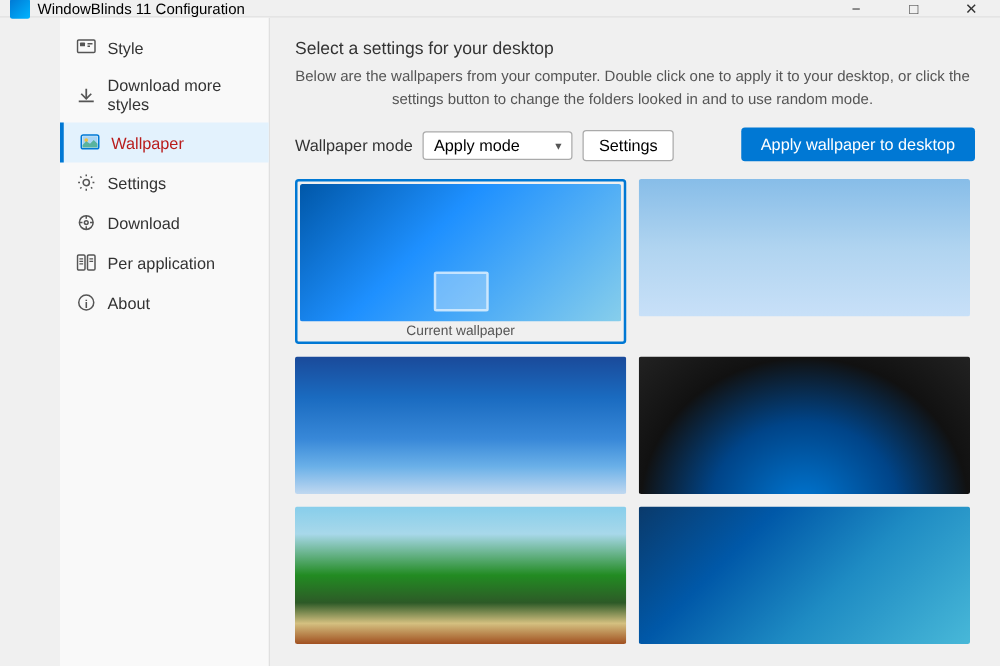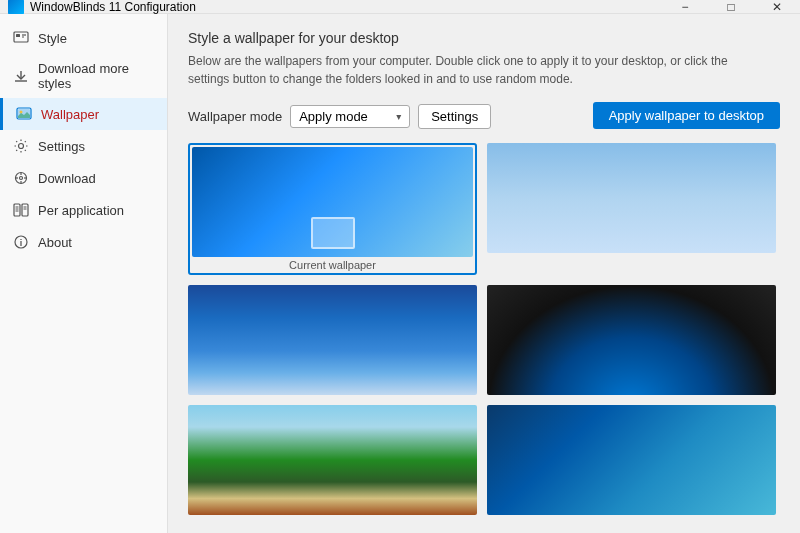--- a/index.html
+++ b/index.html
@@ -49,20 +49,21 @@
       font-size: 12px;
       cursor: pointer;
       color: #333;
     }
 
     
     .main-layout {
       display: flex;
       flex: 1;
       overflow: hidden;
+      margin-left: 48px;
     }
 
     
     .sidebar {
       width: 168px;
       background: #f9f9f9;
       border-right: 1px solid #e0e0e0;
       padding: 8px 0;
       flex-shrink: 0;
     }
@@ -102,20 +103,21 @@
       font-size: 14px;
       color: #333;
       margin-bottom: 6px;
     }
     .content-desc {
       font-size: 12px;
       color: #555;
       margin-bottom: 14px;
       line-height: 1.5;
       max-width: 540px;
+      text-align: center;
     }
 
     
     .toolbar-row {
       display: flex;
       align-items: flex-end;
       justify-content: space-between;
       margin-bottom: 14px;
     }
     .toolbar-left {
@@ -332,21 +334,21 @@
         <svg width="16" height="16" viewBox="0 0 16 16">
           <circle cx="8" cy="8" r="6" fill="none" stroke="#555" stroke-width="1.2"></circle>
           <text x="8" y="12" text-anchor="middle" font-size="9" fill="#555" font-weight="bold">i</text>
         </svg>
       </div>
       <span class="sidebar-item-label">About</span>
     </div>
   </div>
 
   <div class="content">
-    <div class="content-title">Style a wallpaper for your desktop</div>
+    <div class="content-title">Select a settings for your desktop</div>
     <div class="content-desc">Below are the wallpapers from your computer.  Double click one to apply it to your desktop, or click the settings button to change the folders looked in and to use random mode.</div>
 
     <div class="toolbar-row">
       <div class="toolbar-left">
         <span class="toolbar-label">Wallpaper mode</span>
         <div class="mode-select">
           <span>Apply mode</span>
           <span style="font-size:10px;color:#555;">▾</span>
         </div>
         <button class="settings-btn">Settings</button>

